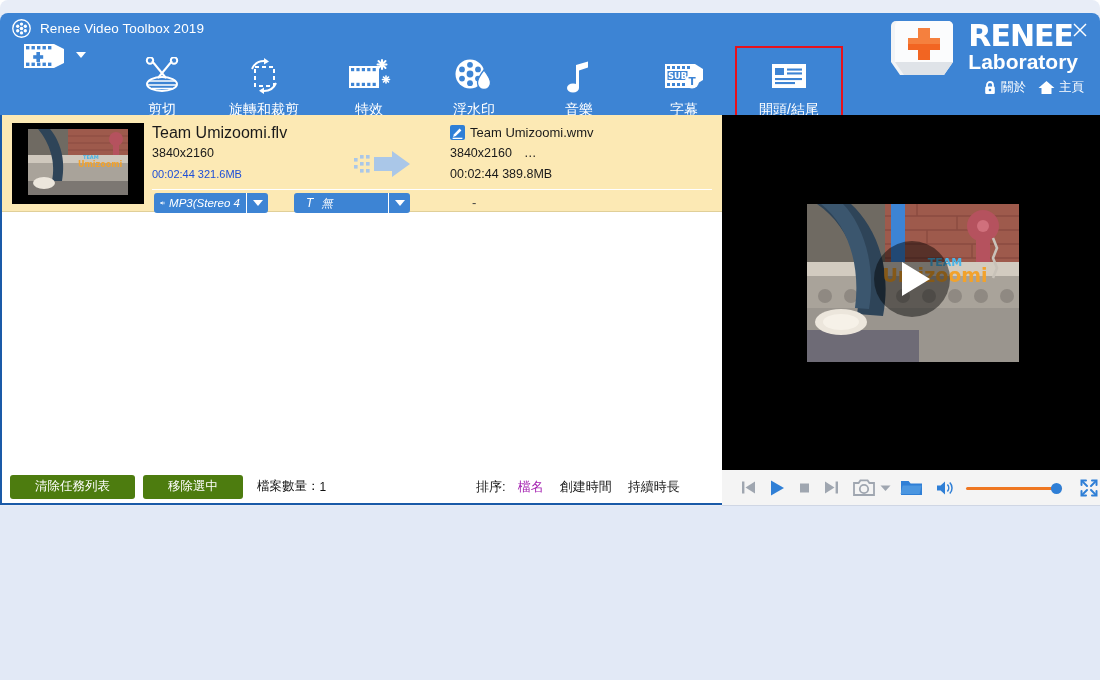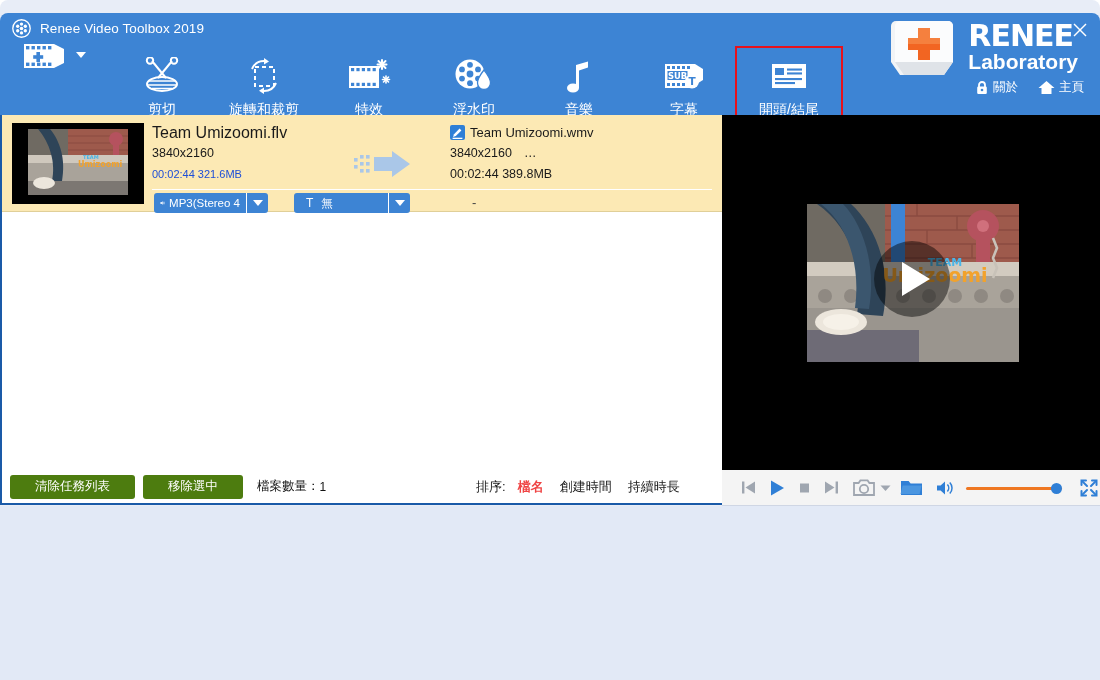--- a/index.html
+++ b/index.html
@@ -45,21 +45,21 @@
     width: 0; height: 0; border-left: 5px solid transparent; border-right: 5px solid transparent;
     border-top: 6px solid #ffffff; display: inline-block; margin-left: 4px; margin-bottom: 2px;
   }
 
   
   .logo-wrap { position: absolute; right: 22px; top: 2px; display: flex; align-items: flex-start; }
   .keycap { width: 76px; height: 70px; }
   .logo-text { margin-left: 6px; margin-top: 6px; }
   .logo-main { font-size: 30px; font-weight: bold; color: #ffffff; letter-spacing: -1px; line-height: 30px; font-family: "DejaVu Sans", sans-serif; }
   .logo-sub { font-size: 21px; font-weight: bold; color: #ffffff; line-height: 24px; margin-top: -1px; }
-  .logo-links { position: absolute; right: 16px; top: 66px; display: flex; align-items: center; gap: 14px; }
+  .logo-links { position: absolute; right: 16px; top: 66px; display: flex; align-items: center; gap: 6px; }
   .llink { display: flex; align-items: center; gap: 4px; color: #ffffff; font-size: 12.5px; cursor: pointer; }
 
   
   .listpanel {
     position: absolute; left: 0; top: 115px; width: 722px; height: 355px;
     background: #ffffff; border-left: 2px solid #1a5aa8;
   }
   .filerow {
     position: relative; height: 97px; width: 720px;
     background: #fce9b4; border-bottom: 1px solid #e0cf98;
@@ -78,21 +78,21 @@
   .dst-info { position: absolute; left: 448px; top: 7px; }
   .dst-name-row { display: flex; align-items: center; gap: 5px; line-height: 21px; }
   .pen-badge { width: 15px; height: 15px; background: #2f7fd6; border-radius: 2px; position: relative; flex:0 0 15px; }
   .dst-name { font-size: 13px; color: #1a1a1a; }
   .dst-res { font-size: 12.5px; color: #1a1a1a; line-height: 21px; }
   .dots { letter-spacing: 1px; margin-left: 12px; }
   .dst-dur { font-size: 12.5px; color: #1a1a1a; line-height: 21px; }
 
   .rowsep { position: absolute; left: 150px; top: 74px; width: 560px; height: 1px; background: #ffffff; }
 
-  .pillgrp { position: absolute; top: 78px; display: flex; height: 20px; }
+  .pillgrp { position: absolute; top: 78px; display: flex; height: 20px; font-style: italic; }
   .pill {
     background: #3d84d4; color: #fff; font-size: 11.5px;
     display: flex; align-items: center; gap: 4px; padding: 0 6px;
     border-radius: 3px 0 0 3px; height: 20px; cursor: pointer; white-space: nowrap; overflow: hidden;
   }
   .pilldrop {
     background: #3d84d4; width: 22px; height: 20px; border-radius: 0 3px 3px 0;
     border-left: 1px solid #ffffff; display: flex; align-items: center; justify-content: center; cursor: pointer;
   }
   .pilldrop i { width:0;height:0;border-left:5px solid transparent;border-right:5px solid transparent;border-top:6px solid #fff; display:block; }
@@ -106,21 +106,21 @@
   }
   .bluebtn {
     background: #4d7c0f; color: #fff; font-size: 12.5px; border: none;
     border-radius: 3px; height: 24px; padding: 0 25px; cursor: pointer;
     font-family: inherit; white-space: nowrap;
   }
   .cntlbl { font-size: 12.5px; color: #111; margin-left: 14px; }
   .cntval { font-size: 12px; color: #111; }
   .sortgrp { position: absolute; left: 474px; display: flex; align-items: baseline; gap: 16px; font-size: 13px; }
   .sortlead { color: #1a1a1a; }
-  .sortlead b { color: #ef4444; font-weight: bold; padding-left: 12px; }
+  .sortlead b { color: #a21caf; font-weight: normal; padding-left: 12px; }
   .sortopt { color: #1a1a1a; cursor: pointer; }
 
   
   .preview {
     position: absolute; left: 722px; top: 115px; width: 378px; height: 355px;
     background: #000000; overflow: hidden;
   }
   .vidframe { position: absolute; left: 85px; top: 89px; width: 212px; height: 158px; overflow: hidden; }
   .playbtn {
     position: absolute; left: 152px; top: 126px; width: 76px; height: 76px;

